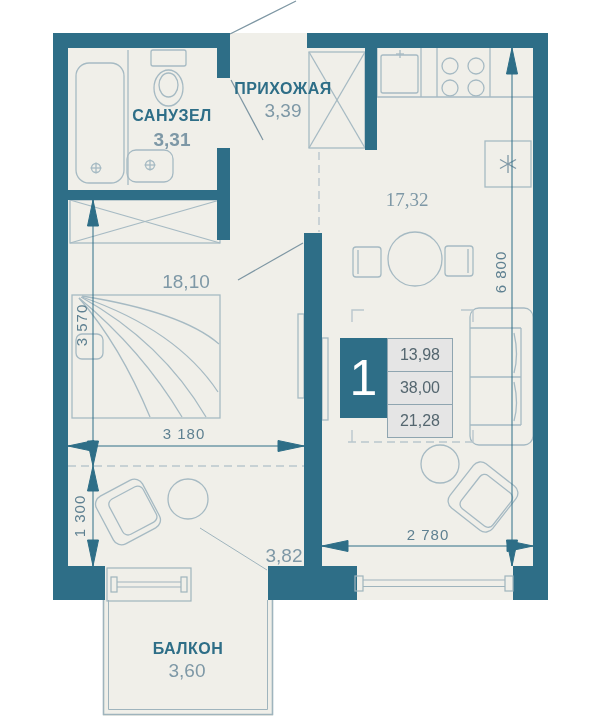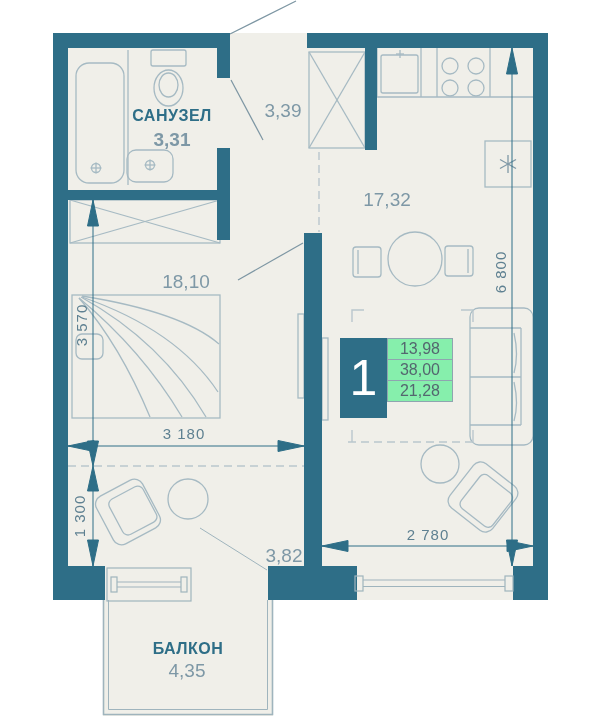--- a/index.html
+++ b/index.html
@@ -8,22 +8,22 @@
   #stage svg{position:absolute;left:0;top:0;}
   .lbl{position:absolute;transform:translate(-50%,-50%);white-space:nowrap;}
   .room-name{font-weight:bold;font-size:16px;letter-spacing:0.5px;color:#2e6e87;}
   .room-area{font-size:19px;color:#7e98a6;}
   .dim{font-size:15px;letter-spacing:1px;color:#5e8091;}
   .dim.vert{transform:translate(-50%,-50%) rotate(-90deg);}
   .unit-card{position:absolute;left:340px;top:338px;display:flex;}
   .unit-num{width:47px;height:80px;background:#2e6e87;color:#ffffff;
             display:flex;align-items:center;justify-content:center;
             font-size:50px;font-weight:400;}
-  .unit-rows{width:66px;height:64px;display:flex;flex-direction:column;
-             border:1px solid #8fa5b0;background:#86efac;box-sizing:border-box;}
+  .unit-rows{width:66px;height:100px;display:flex;flex-direction:column;
+             border:1px solid #8fa5b0;background:#e5e5e5;box-sizing:border-box;}
   .unit-row{flex:1;display:flex;align-items:center;justify-content:center;
             font-size:16px;color:#54666f;border-bottom:1px solid #8fa5b0;}
   .unit-row:last-child{border-bottom:none;}
 </style>
 </head>
 <body>
 
 <div id="stage">
 
   <svg width="603" height="725" viewBox="0 0 603 725">
@@ -208,28 +208,29 @@
 
       <line x1="322" y1="546" x2="533" y2="546"></line>
       <polygon points="322,546 348,540.5 348,551.5"></polygon>
       <polygon points="533,546 507,540.5 507,551.5"></polygon>
     </g>
   </svg>
 
   <div class="lbl room-name" style="left:172px;top:116px;">САНУЗЕЛ</div>
   <div class="lbl room-area" style="left:172px;top:140px;font-weight:bold;">3,31</div>
 
+  <div class="lbl room-name" style="left:283px;top:89px;">ПРИХОЖАЯ</div>
   <div class="lbl room-area" style="left:283px;top:111px;">3,39</div>
 
-  <div class="lbl room-area" style="left:387px;top:200px;">17,32</div>
+  <div class="lbl room-area" style="left:407px;top:200px;font-family:Liberation Serif, serif;">17,32</div>
 
   <div class="lbl room-area" style="left:186px;top:282px;">18,10</div>
 
   <div class="lbl room-name" style="left:188px;top:649px;">БАЛКОН</div>
-  <div class="lbl room-area" style="left:187px;top:671px;">4,35</div>
+  <div class="lbl room-area" style="left:187px;top:671px;">3,60</div>
 
   <div class="lbl room-area" style="left:284px;top:556px;">3,82</div>
 
   <div class="lbl dim" style="left:184px;top:433px;">3 180</div>
   <div class="lbl dim" style="left:428px;top:534px;">2 780</div>
   <div class="lbl dim vert" style="left:500px;top:272px;">6 800</div>
   <div class="lbl dim vert" style="left:81px;top:325px;">3 570</div>
   <div class="lbl dim vert" style="left:79px;top:516px;">1 300</div>
 
   <div class="unit-card">

